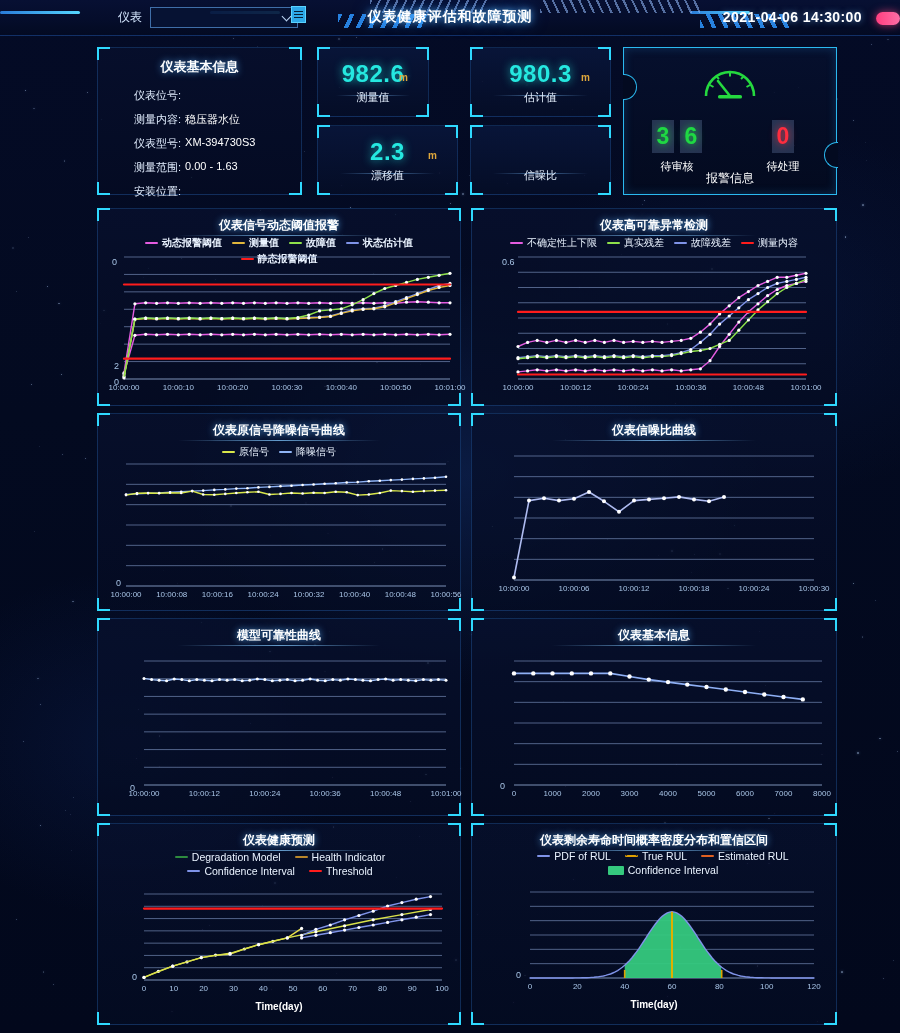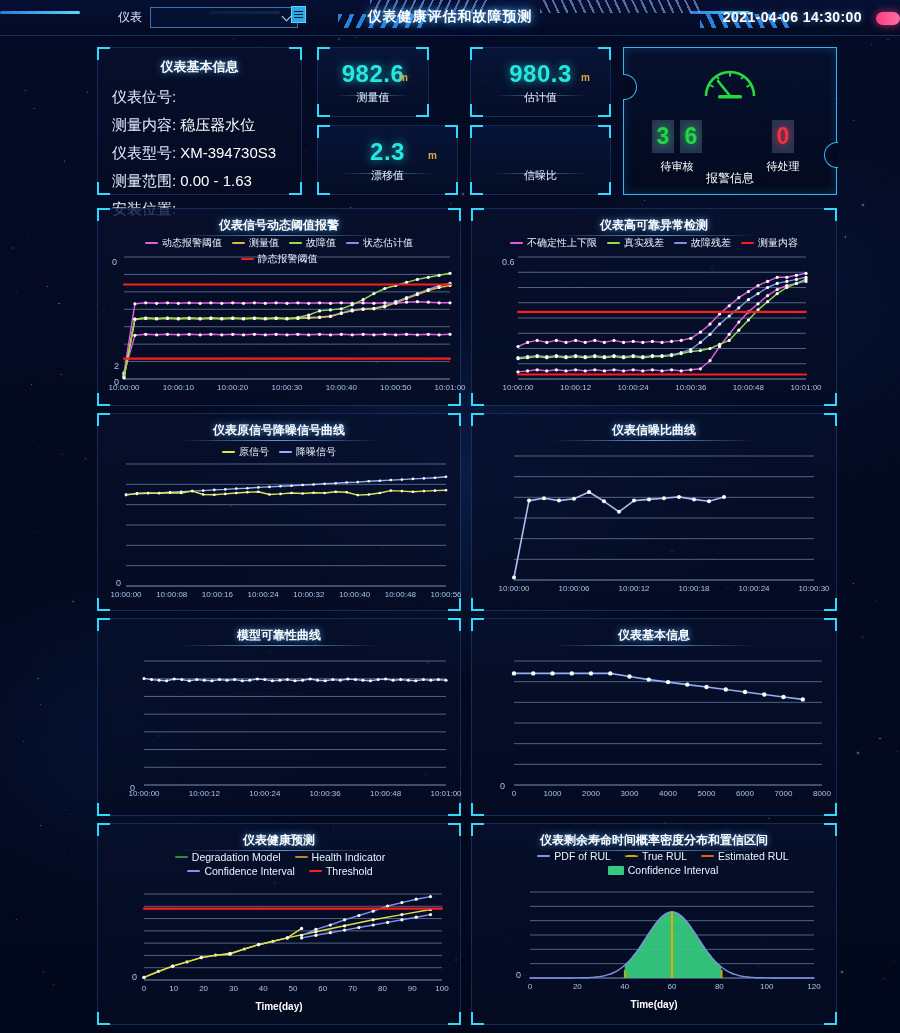--- a/index.html
+++ b/index.html
@@ -88,21 +88,21 @@
   .c-tr { right:-1px; top:-1px; border-right-width:2px; border-top-width:2px; }
   .c-bl { left:-1px; bottom:-1px; border-left-width:2px; border-bottom-width:2px; }
   .c-br { right:-1px; bottom:-1px; border-right-width:2px; border-bottom-width:2px; }
 
   
   .info-title {
     text-align:center; font-size:13px; font-weight:bold; color:#ffffff; margin-top:10px;
     text-shadow:0 0 7px rgba(90,180,255,.8);
   }
   .info-list { margin:12px 0 0 14px; }
-  .info-row { display:flex; font-size:15px; margin-bottom:9px; color:#e2eeff; white-space:nowrap; }
+  .info-row { display:flex; font-size:11px; margin-bottom:9px; color:#e2eeff; white-space:nowrap;margin-left:22px; }
   .info-key { color:#e2eeff; }
   .info-val { color:#ffffff; margin-left:4px; }
 
   
   .metric { position:absolute; background:linear-gradient(180deg,rgba(9,22,58,.9),rgba(5,13,38,.9));
             border:1px solid rgba(46,120,205,.26); }
   .metric .val {
     position:absolute; left:0; right:0; top:12px; text-align:center;
     font-size:24px; font-weight:bold; color:#25e8e0; letter-spacing:.5px;
     text-shadow:0 0 10px rgba(30,220,215,.75);
@@ -500,21 +500,21 @@
   <div class="alarm-foot">报警信息</div>
 </div>
 
 <div class="panel" style="left:97px;top:208px;width:364px;height:198px;">
   <span class="corner c-tl"></span>
   <span class="corner c-tr"></span>
   <span class="corner c-bl"></span>
   <span class="corner c-br"></span>
   <div class="ch-title">仪表信号动态阈值报警</div>
   <div class="ch-underline"></div>
-  <div class="legend" id="lg0" style="top:27px;">
+  <div class="legend" id="lg0" style="top:27px;font-weight:bold;">
       <span class="lg ">
       <span class="sw" style="background:#e45ce0;color:#e45ce0"></span>
       <span>动态报警阈值</span>
       </span>
       <span class="lg ">
       <span class="sw" style="background:#e0b63c;color:#e0b63c"></span>
       <span>测量值</span>
       </span>
       <span class="lg ">
       <span class="sw" style="background:#8ee04a;color:#8ee04a"></span>

